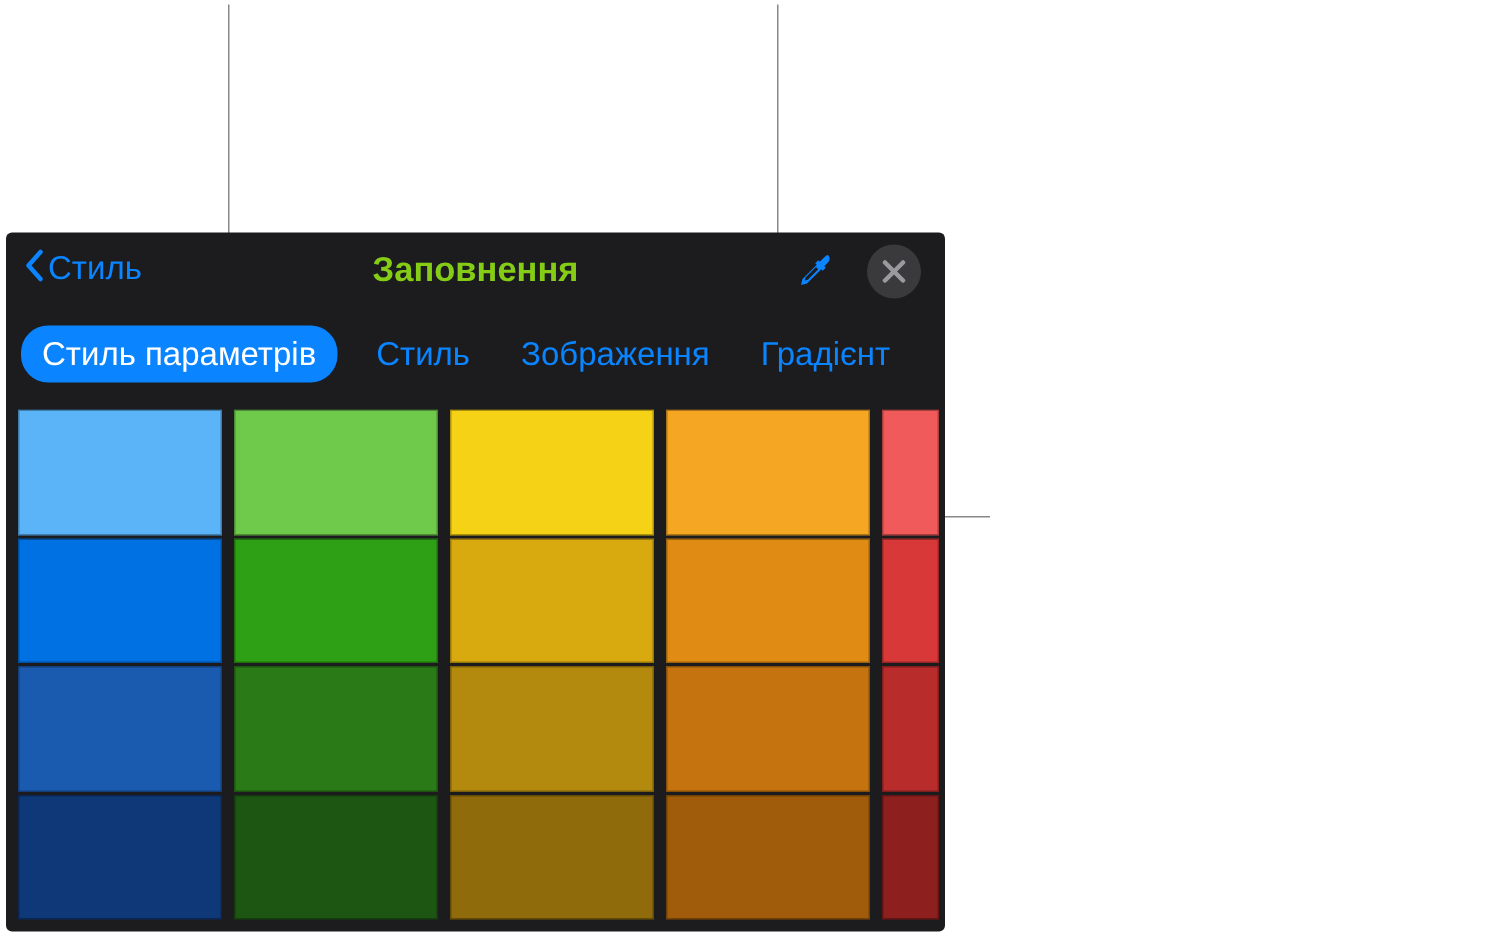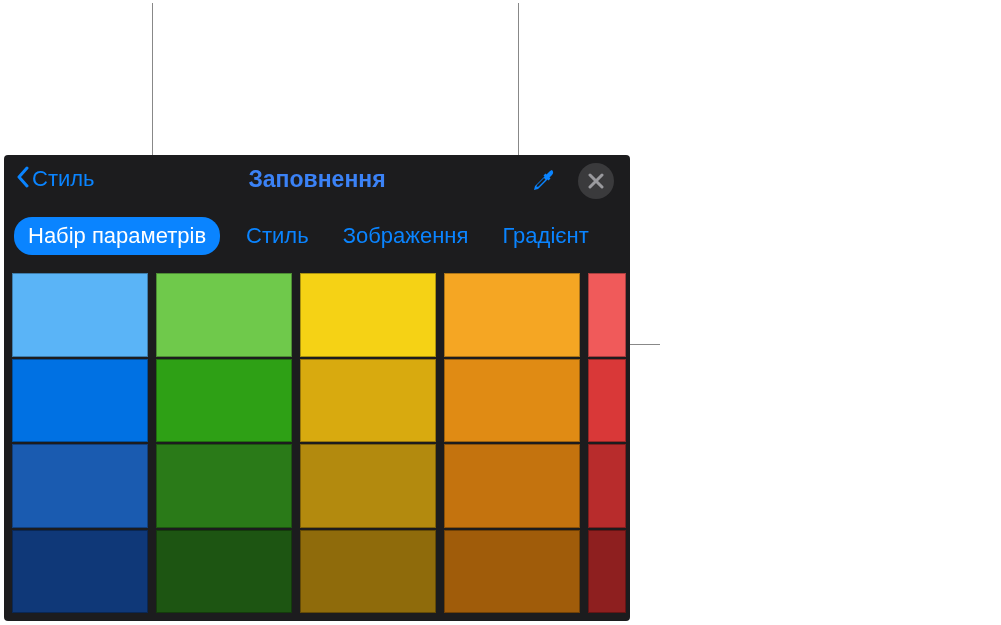--- a/index.html
+++ b/index.html
@@ -45,21 +45,21 @@
     .back-chevron {
       width: 14px;
       height: 22px;
       display: flex;
       align-items: center;
     }
     .title {
       position: absolute;
       left: 50%;
       transform: translateX(-50%);
-      color: #3b82f6;
+      color: #84cc16;
       font-size: 23px;
       font-weight: 600;
     }
     .eyedropper {
       position: absolute;
       right: 70px;
       top: 10px;
       width: 32px;
       height: 32px;
       display: flex;
@@ -175,21 +175,21 @@
       </svg>
     </div>
     <div class="close-btn">
       <svg width="16" height="16" viewBox="0 0 16 16">
         <path d="M2 2 L14 14 M14 2 L2 14" stroke="#9a9a9e" stroke-width="3" stroke-linecap="round"></path>
       </svg>
     </div>
   </div>
 
   <div class="tabs">
-    <div class="tab tab-selected">Набір параметрів</div>
+    <div class="tab tab-selected">Стиль параметрів</div>
     <div class="tab tab-normal">Стиль</div>
     <div class="tab tab-normal">Зображення</div>
     <div class="tab tab-normal">Градієнт</div>
   </div>
 
   <div class="swatches-container">
     <div class="swatches" id="swatches">
         <div class="swatch-column">
           <div class="swatch" style="background: rgb(90, 180, 247);"></div>
           <div class="swatch" style="background: rgb(0, 113, 227);"></div>

